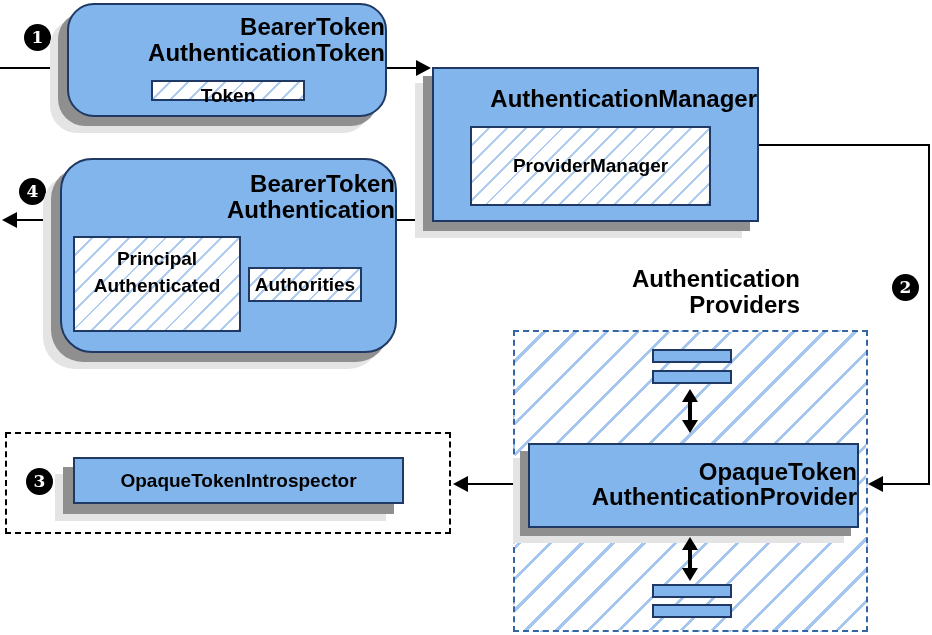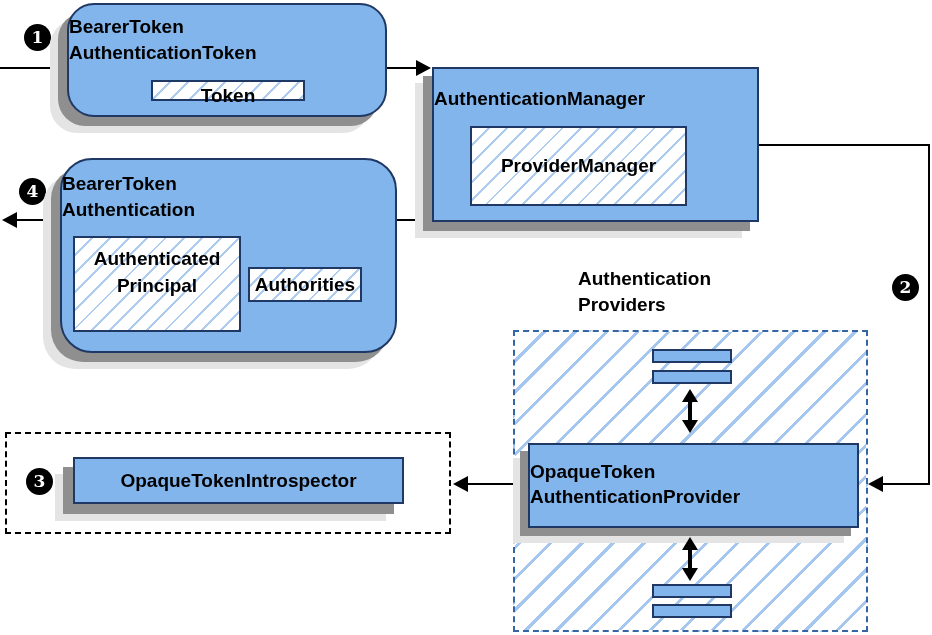--- a/index.html
+++ b/index.html
@@ -5,21 +5,21 @@
   html,body{margin:0;padding:0;background:#fff;}
   .canvas{
     position:relative;width:932px;height:635px;background:#ffffff;overflow:hidden;
     font-family:"Liberation Sans","DejaVu Sans",sans-serif;font-weight:bold;color:#000;
   }
   .box{
     position:absolute;background:#82B5EC;border:2px solid #1F3864;box-sizing:border-box;
   }
   .shadow2{box-shadow:-9px 9px 0 0 #8F8F8F,-17px 16px 0 0 #E4E4E4;}
   .rounded{border-radius:27px;}
-  .title{text-align:left;font-size:19px;line-height:26px;}
+  .title{text-align:right;font-size:24px;line-height:26px;}
   .tl{display:block;}
   .chip{
     position:absolute;border:2px solid #1F3864;box-sizing:border-box;text-align:center;
     font-size:19px;background-color:#fff;
     background-image:repeating-linear-gradient(135deg,rgba(0,0,0,0) 0px,rgba(0,0,0,0) 11px,#AECBF0 11px,#AECBF0 13px);
   }
   .hatch-big{
     background-color:#fff;
     background-image:repeating-linear-gradient(135deg,rgba(0,0,0,0) 0px,rgba(0,0,0,0) 19px,#A5C6EE 19px,#A5C6EE 22px);
   }
@@ -70,31 +70,31 @@
   <div class="box rounded shadow2" style="left:67px;top:3px;width:320px;height:114px;">
     <div class="title" style="padding-top:9px;">
       <span class="tl">BearerToken</span>
       <span class="tl">AuthenticationToken</span>
     </div>
     <div class="chip" style="left:82px;top:75px;width:154px;height:21px;line-height:28px;">Token</div>
   </div>
 
   <div class="box shadow2" style="left:432px;top:67px;width:327px;height:155px;">
     <div class="title" style="padding-top:17px;">AuthenticationManager</div>
-    <div class="chip" style="left:36px;top:57px;width:217px;height:80px;line-height:76px;">ProviderManager</div>
+    <div class="chip" style="left:36px;top:57px;width:241px;height:80px;line-height:76px;">ProviderManager</div>
   </div>
 
   <div class="box rounded shadow2" style="left:60px;top:158px;width:337px;height:195px;border-radius:32px;">
     <div class="title" style="padding-top:11px;">
       <span class="tl">BearerToken</span>
       <span class="tl">Authentication</span>
     </div>
     <div class="chip" style="left:11px;top:76px;width:168px;height:96px;padding-top:7px;line-height:27px;">
+      <span class="tl">Principal</span>
       <span class="tl">Authenticated</span>
-      <span class="tl">Principal</span>
     </div>
     <div class="chip" style="left:186px;top:107px;width:114px;height:35px;line-height:31px;">Authorities</div>
   </div>
 
   <div class="title" style="position:absolute;left:578px;top:266px;width:222px;">
     <span class="tl">Authentication</span>
     <span class="tl">Providers</span>
   </div>
 
   <div class="dashed-blue hatch-big" style="left:513px;top:330px;width:355px;height:302px;">

